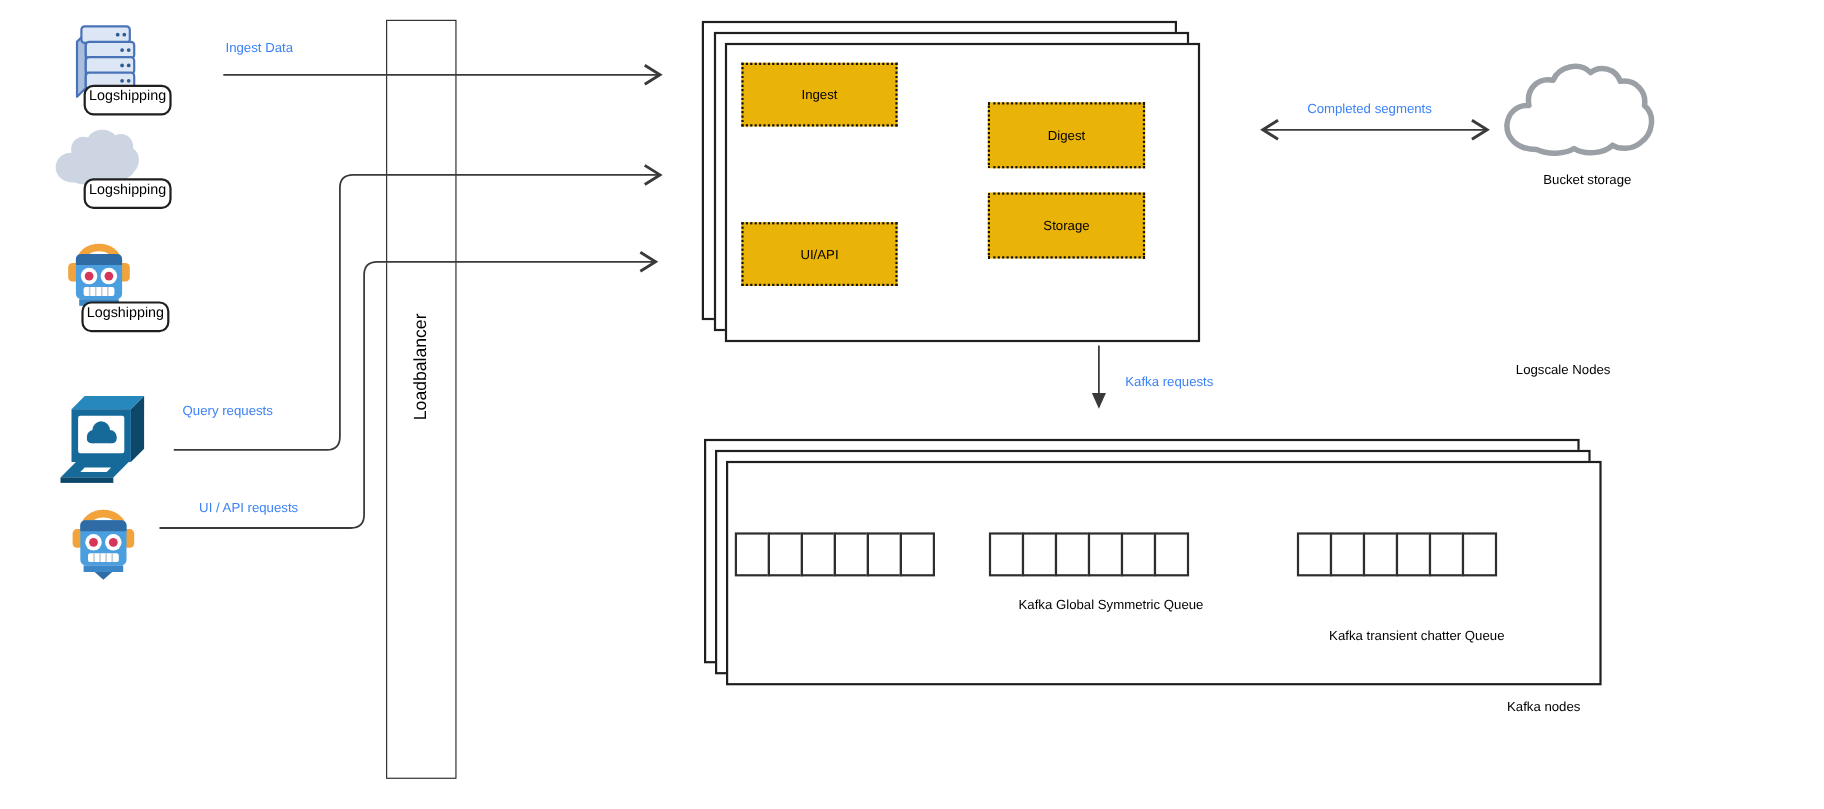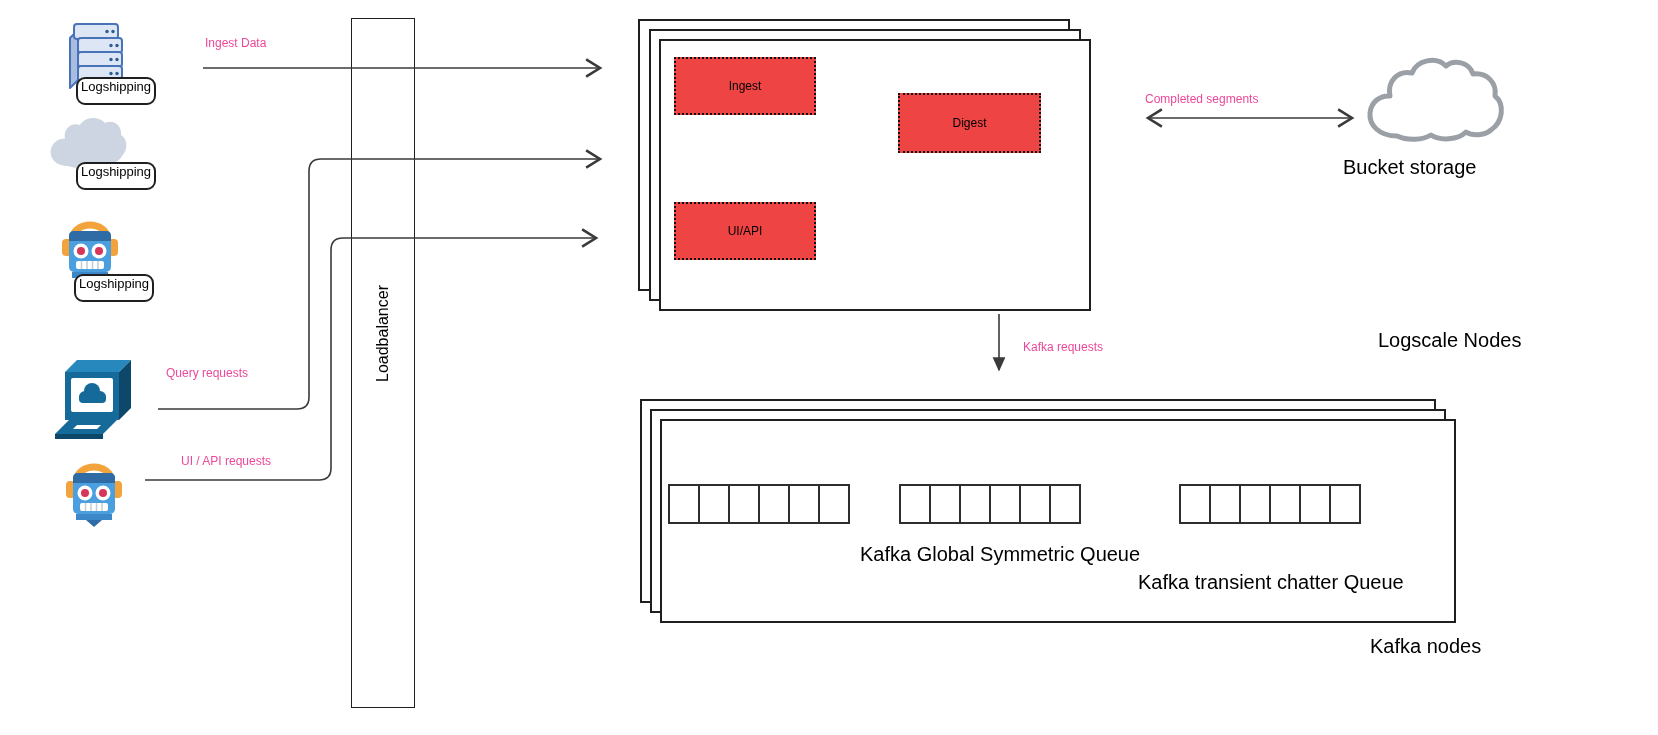--- a/index.html
+++ b/index.html
@@ -1,22 +1,22 @@
 <!DOCTYPE html>
 <html><head>
 <meta charset="utf-8">
 <style>
   html,body{margin:0;padding:0;background:#fff;}
   .canvas{position:relative;width:1658px;height:735px;background:#fff;overflow:hidden;
           font-family:"Liberation Sans", sans-serif;color:#000;}
-  .txt{position:absolute;white-space:nowrap;font-size:12px;color:#ec4899;}
-  .txt-lg{position:absolute;white-space:nowrap;font-size:20px;color:#000;}
-  .center{text-align:left;}
+  .txt{position:absolute;white-space:nowrap;font-size:12px;color:#3b82f6;}
+  .txt-lg{position:absolute;white-space:nowrap;font-size:12px;color:#000;}
+  .center{text-align:center;}
   .panel{position:absolute;border:2px solid #1f1f1f;background:#fff;box-sizing:border-box;}
-  .dotted{position:absolute;border:2px dotted #111;background:#ef4444;box-sizing:border-box;
+  .dotted{position:absolute;border:2px dotted #111;background:#eab308;box-sizing:border-box;
           display:flex;align-items:center;justify-content:center;font-size:12px;}
   .pill{position:absolute;border:2px solid #1f1f1f;border-radius:9px;background:#fff;
         box-sizing:border-box;display:flex;justify-content:center;
         font-size:13px;z-index:4;}
   .lb-box{position:absolute;left:351px;top:18px;width:64px;height:690px;border:1.5px solid #1f1f1f;
           background:#fff;box-sizing:border-box;display:flex;align-items:center;justify-content:center;z-index:2;}
   .lb-text{writing-mode:vertical-rl;transform:rotate(180deg);font-size:16px;margin-top:-60px;}
   .queue{position:absolute;display:flex;z-index:3;}
   .qcell{width:32px;height:40px;border:2px solid #2e2e2e;background:#fff;margin-right:-2px;box-sizing:border-box;}
   .icons-layer{position:absolute;left:0;top:0;z-index:1;}
@@ -123,20 +123,23 @@
 
   <div class="dotted z4" style="left:674px;top:57px;width:142px;height:58px;">
     <span>Ingest</span>
   </div>
   <div class="dotted z4" style="left:674px;top:202px;width:142px;height:58px;">
     <span>UI/API</span>
   </div>
   <div class="dotted z4" style="left:898px;top:93px;width:143px;height:60px;">
     <span>Digest</span>
   </div>
+  <div class="dotted z4" style="left:898px;top:175px;width:143px;height:60px;">
+    <span>Storage</span>
+  </div>
 
   <div class="txt-lg" style="left:1378px;top:329px;">Logscale Nodes</div>
 
   <div class="txt-lg center" style="left:1343px;top:156px;width:200px;">Bucket storage</div>
 
   <div class="panel z2" style="left:640px;top:399px;width:796px;height:204px;"></div>
   <div class="panel z2" style="left:650px;top:409px;width:796px;height:204px;"></div>
   <div class="panel z3" style="left:660px;top:419px;width:796px;height:204px;"></div>
 
   <div class="queue" style="left:668px;top:484px;">

